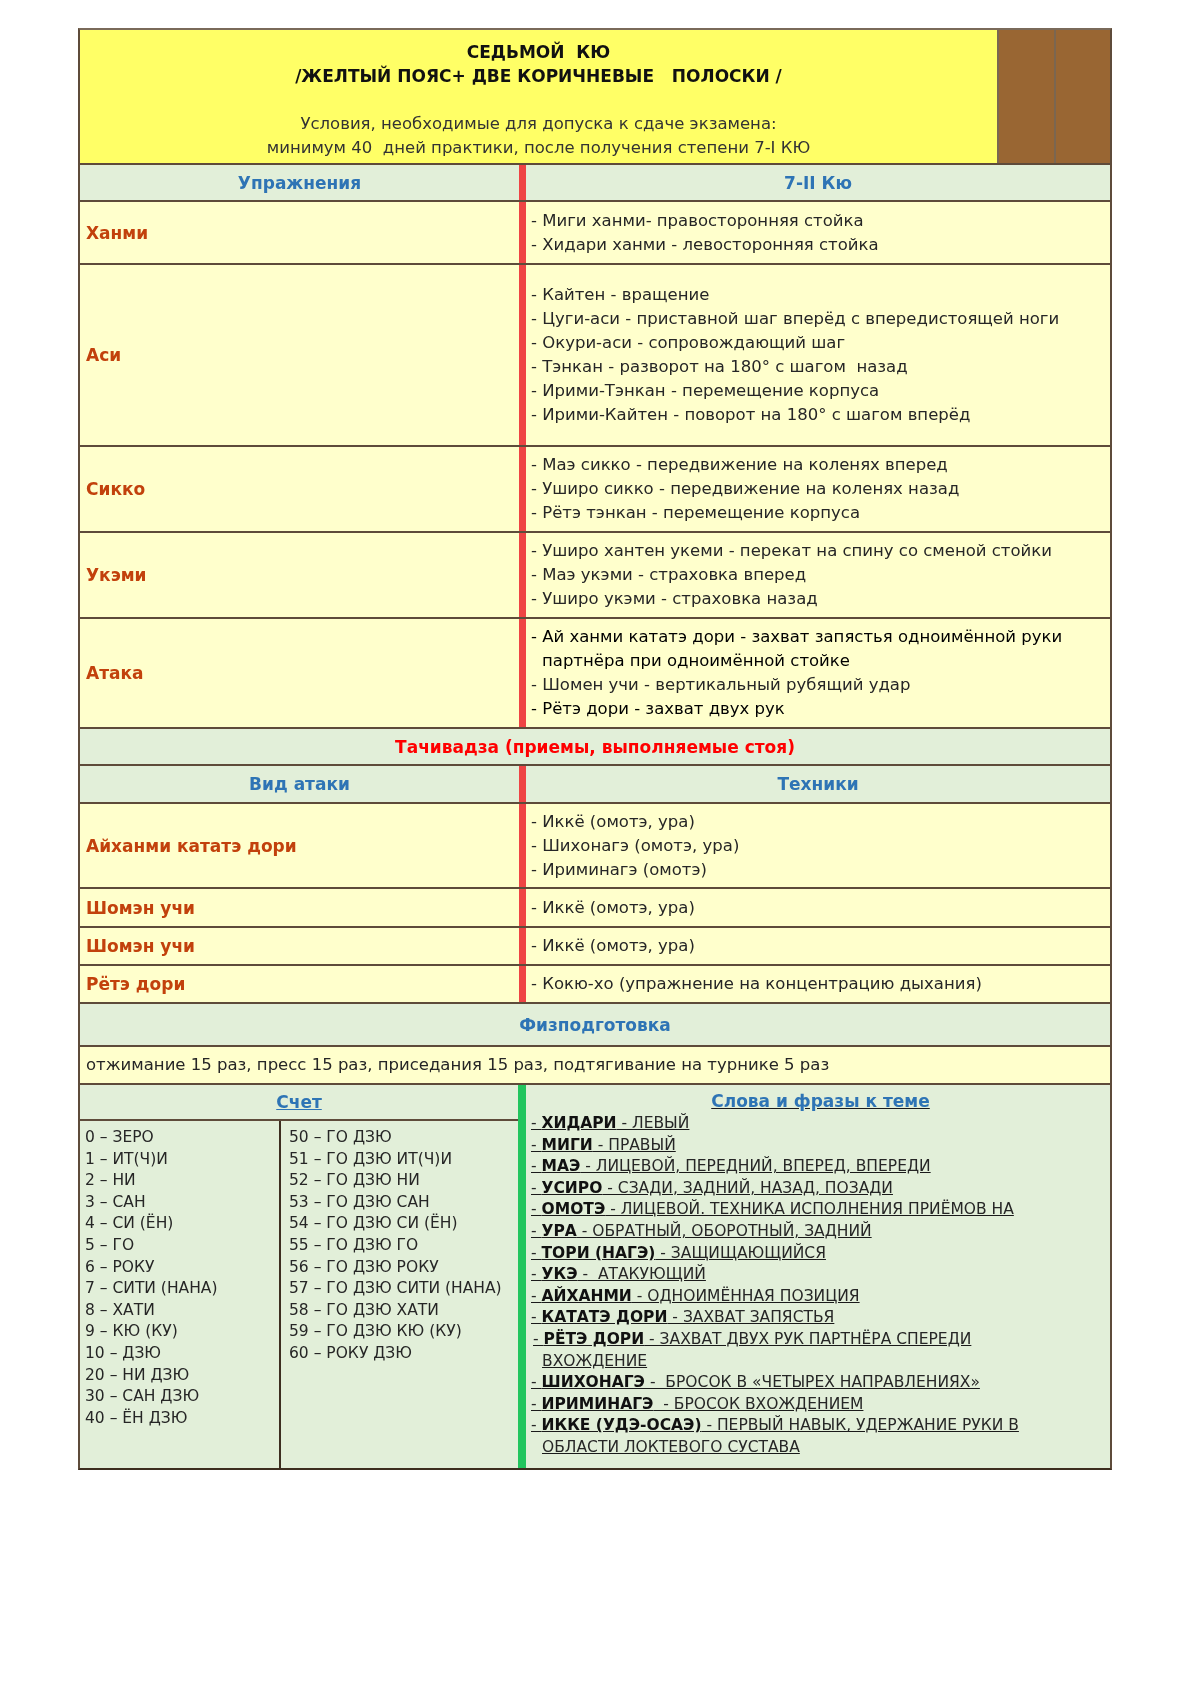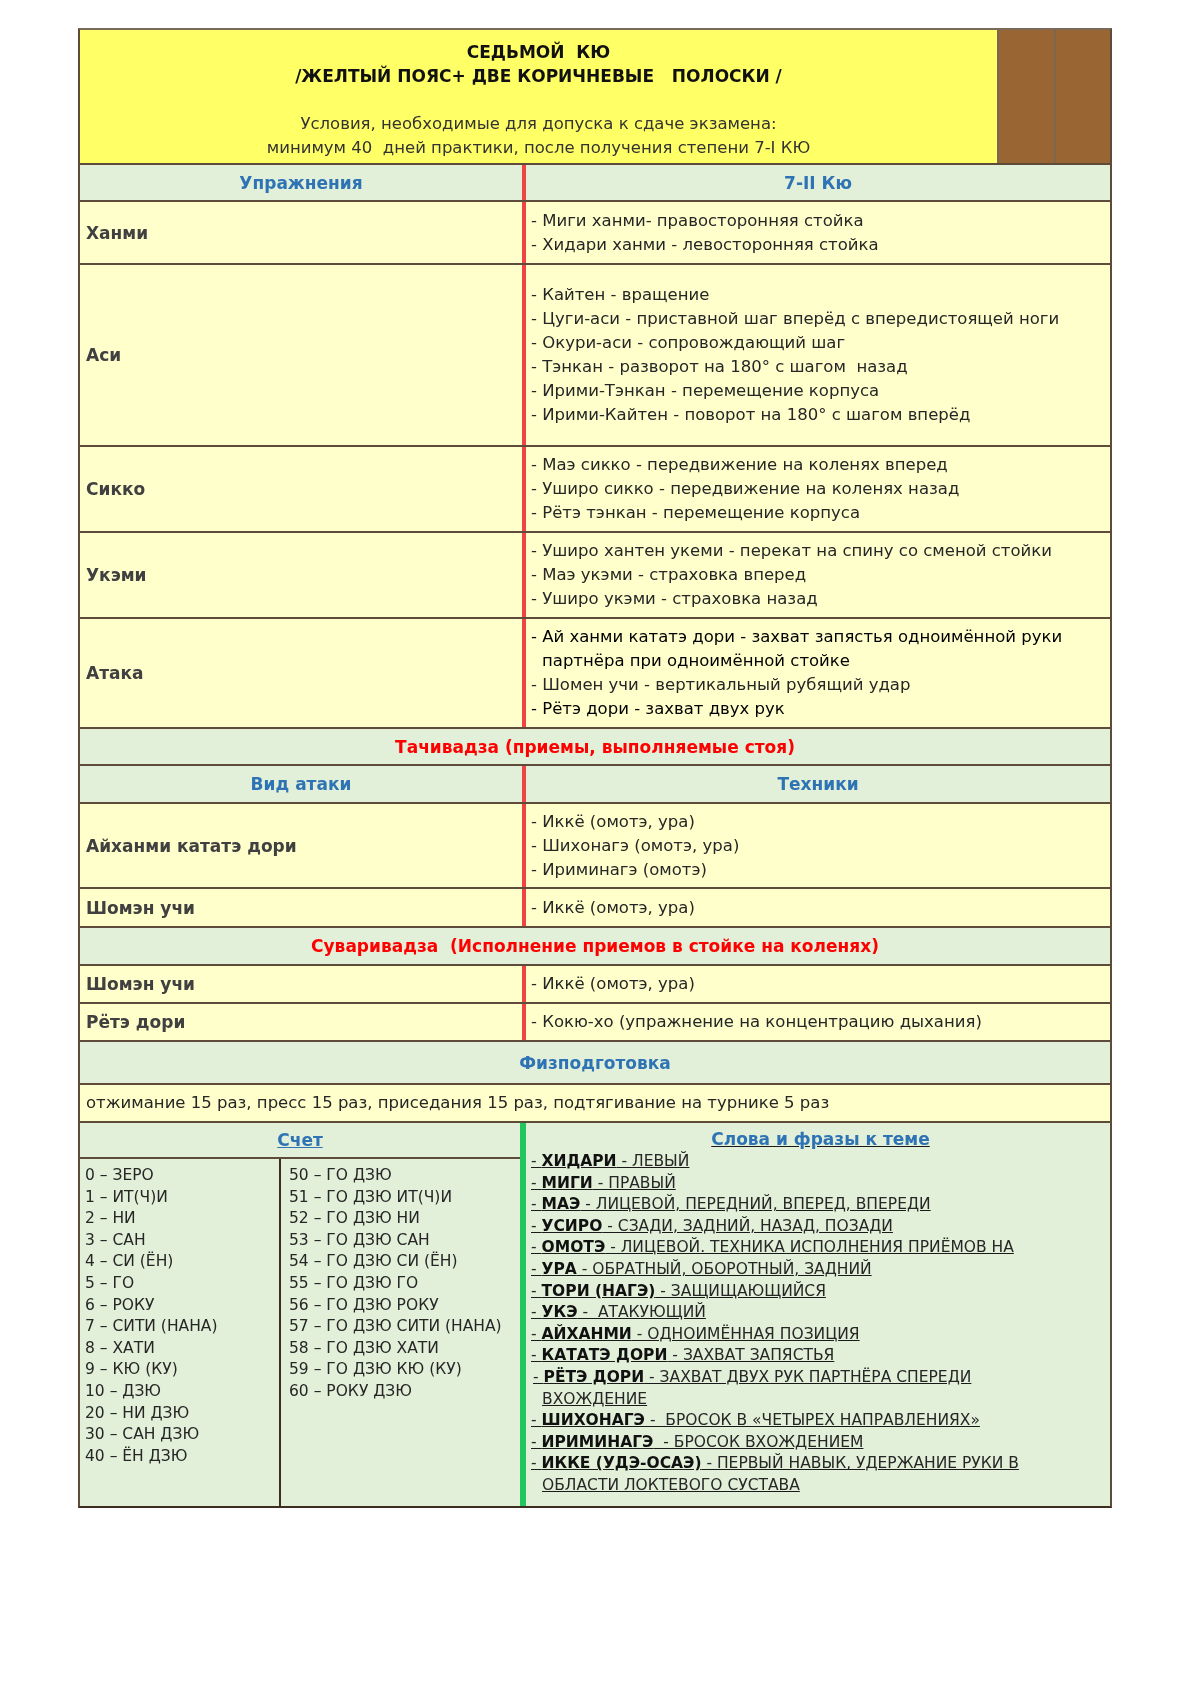--- a/index.html
+++ b/index.html
@@ -1,43 +1,43 @@
 <!DOCTYPE html>
 <html><head>
 <meta charset="utf-8">
 <style>
   html, body { margin:0; padding:0; background:#ffffff; }
   body { width:1190px; height:1683px; position:relative; font-family:"DejaVu Sans", sans-serif; color:#1a1a1a; }
   .sheet { position:absolute; left:78px; top:28px; width:1034px; border-left:2px solid #5e4b3a; border-right:2px solid #5e4b3a; border-top:2px solid #7a6a5a; border-bottom:2px solid #3d2e20; box-sizing:border-box; }
   .row { display:flex; border-bottom:2px solid #5e4b3a; box-sizing:border-box; }
   .row:last-child { border-bottom:none; }
   .cell { box-sizing:border-box; display:flex; flex-direction:column; justify-content:center; }
-  .c-left { width:446px; border-right:4px solid #ef4444; padding-left:6px; }
+  .c-left { width:446px; border-right:7px solid #ef4444; padding-left:6px; }
   .c-right { flex:1; padding-left:5px; }
   .full { flex:1; align-items:center; }
   .yellow { background:#ffffcc; }
   .green { background:#e2efd9; }
   .hdr-blue { color:#2e74b5; font-weight:bold; font-size:17px; text-align:center; }
   .hdr-red { color:#ff0000; font-weight:bold; font-size:17px; }
-  .lbl { font-weight:bold; font-size:17px; color:#404040; }
+  .lbl { font-weight:bold; font-size:17px; color:#c2410c; }
   .line { font-size:16.5px; line-height:24px; white-space:nowrap; color:#262626; }
   .line.cont { padding-left:11px; }
 
   
   .top { display:flex; height:135px; border-bottom:2px solid #5e4b3a; box-sizing:border-box; }
   .top-main { width:917px; background:#ffff66; text-align:center; box-sizing:border-box; padding-top:10px; }
   .top-title { font-weight:bold; font-size:17px; line-height:24px; color:#111; }
   .top-cond { font-size:16.5px; line-height:24px; color:#333; }
   .stripe { background:#996633; box-sizing:border-box; }
   .stripe.s1 { width:57px; border-left:2px solid #7b6650; }
   .stripe.s2 { flex:1; border-left:2px solid #7b6650; }
 
   
   .bottom { display:flex; height:383px; }
-  .count-wrap { width:446px; border-right:6px solid #22c55e; display:flex; flex-direction:column; box-sizing:border-box; }
+  .count-wrap { width:446px; border-right:8px solid #22c55e; display:flex; flex-direction:column; box-sizing:border-box; }
   .count-hdr { height:36px; border-bottom:2px solid #5e4b3a; display:flex; align-items:center; justify-content:center; box-sizing:border-box; }
   .count-hdr span { color:#2e74b5; font-weight:bold; font-size:17px; text-decoration:underline; }
   .count-cols { display:flex; flex:1; }
   .count-col { box-sizing:border-box; padding-top:6px; padding-left:5px; }
   .count-col.a { width:201px; border-right:2px solid #3d2e20; }
   .count-col.b { flex:1;padding-left:8px; }
   .count-col .line { font-size:15.5px; line-height:21.6px; }
   .words { flex:1; padding-left:5px; padding-top:5px; box-sizing:border-box;text-decoration:underline; }
   .words .hdr-blue { margin-bottom:1px; line-height:22px; }
   .words .line { font-size:15.5px; line-height:21.6px; }
@@ -152,25 +152,20 @@
   </div>
   <div class="row yellow" style="height:39px">
     <div class="cell c-left">
         <div class="lbl">Шомэн учи</div>
       </div>
     <div class="cell c-right">
         <div class="line">- Иккё (омотэ, ура)</div>
       </div>
   </div>
 
-  <div class="row green" style="height:38px">
-    <div class="cell full">
-        <div class="hdr-red" style="white-space:pre">Суваривадза  (Исполнение приемов в стойке на коленях)</div>
-      </div>
-  </div>
   <div class="row yellow" style="height:38px">
     <div class="cell c-left">
         <div class="lbl">Шомэн учи</div>
       </div>
     <div class="cell c-right">
         <div class="line">- Иккё (омотэ, ура)</div>
       </div>
   </div>
   <div class="row yellow" style="height:38px">
     <div class="cell c-left">

